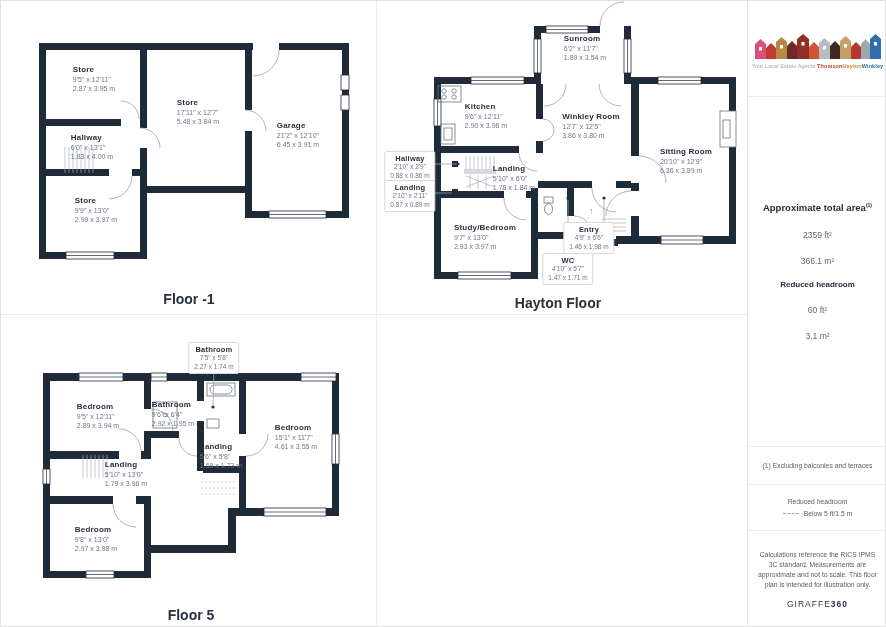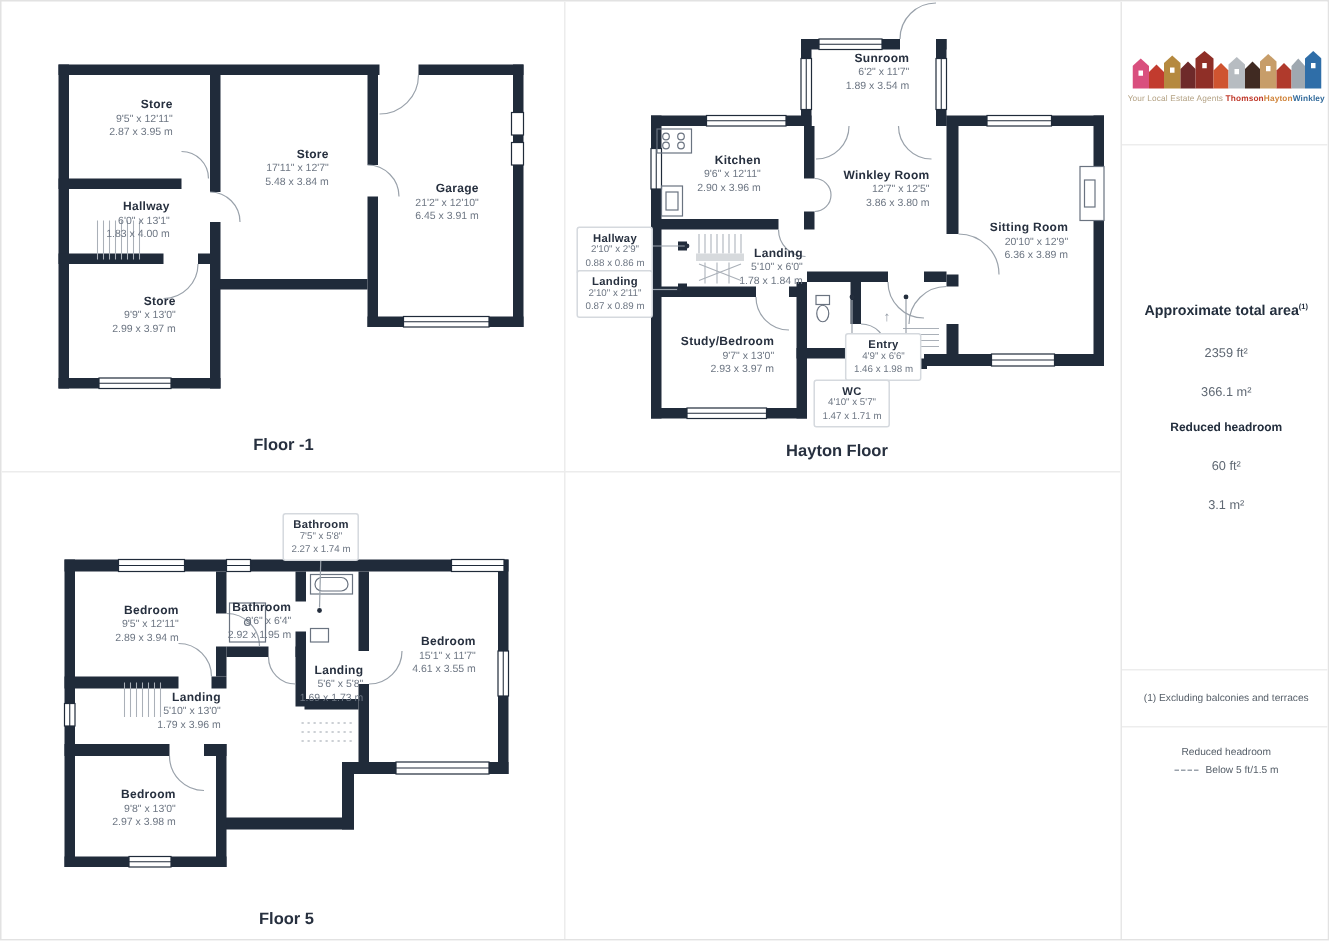--- a/index.html
+++ b/index.html
@@ -7,24 +7,24 @@
   body { font-family:"Liberation Sans", sans-serif; }
   .page { position:relative; width:886px; height:627px; background:#ffffff; border:1px solid #e2e2e2; overflow:hidden; margin:0 auto; }
   .plan-area { position:absolute; left:0; top:0; width:746px; height:627px; }
   .divider-v { position:absolute; left:375px; top:0; width:1px; height:627px; background:#ececec; }
   .divider-h { position:absolute; left:0; top:313px; width:746px; height:1px; background:#ececec; }
   .quad { position:absolute; }
   .quad svg { position:absolute; left:0; top:0; }
   #quad-floor-m1 { left:0; top:0; width:375px; height:313px; }
   #quad-ground  { left:375px; top:0; width:371px; height:313px; }
   #quad-floor-1 { left:0; top:313px; width:375px; height:314px; }
-  .room-label { position:absolute; transform:translateX(-50%); text-align:right; white-space:nowrap; z-index:3; }
+  .room-label { position:absolute; transform:translateX(-50%); text-align:left; white-space:nowrap; z-index:3; }
   .room-name { display:block; font-size:8px; font-weight:700; color:#27303f; letter-spacing:.2px; line-height:1.25; }
   .room-dim  { display:block; font-size:7px; color:#6e7784; line-height:1.3; }
-  .floor-label { position:absolute; transform:translateX(-50%); font-size:11px; font-weight:700; color:#27303f; white-space:nowrap; z-index:3; }
+  .floor-label { position:absolute; transform:translateX(-50%); font-size:14px; font-weight:700; color:#27303f; white-space:nowrap; z-index:3; }
   .callout { position:absolute; transform:translateX(-50%); background:#fff; border:1px solid #d5d9de; border-radius:2px; padding:2px 5px; text-align:center; white-space:nowrap; z-index:4; }
   .callout .room-name { font-size:7.5px; }
   .callout .room-dim { font-size:6.5px; }
   .entry-arrow { position:absolute; font-size:9px; color:#8d95a0; z-index:4; }
   
   .sidebar { position:absolute; left:746px; top:0; width:140px; height:627px; background:#fff; border-left:1px solid #e7e7e7; }
   .sb-section { position:absolute; left:0; width:100%; display:flex; flex-direction:column; align-items:center; justify-content:center; text-align:center; }
   #sb-logo { top:0; height:95px; }
   #sb-area { top:95px; height:350px; border-top:1px solid #ededed; }
   #sb-footnote { top:445px; height:38px; border-top:1px solid #ededed; }
@@ -463,14 +463,20 @@
     </div>
 
     <div class="sb-section" id="sb-legend">
       <div class="small-note">Reduced headroom</div>
       <div class="legend-row">
         <span class="legend-dash"></span>
         <span class="small-note">Below 5 ft/1.5 m</span>
       </div>
     </div>
 
+    <div class="sb-section" id="sb-disclaimer">
+      <div class="disclaimer-text">Calculations reference the RICS IPMS 3C standard. Measurements are approximate and not to scale. This floor plan is intended for illustration only.</div>
+      <div class="credit">
+        <span>GIRAFFE</span><b>360</b>
+      </div>
+    </div>
   </aside>
 </div>
 
 </body></html>

